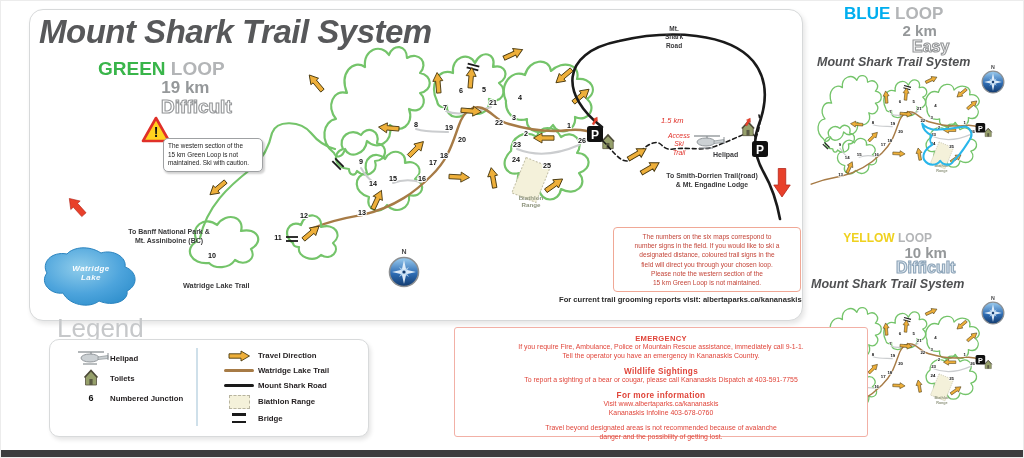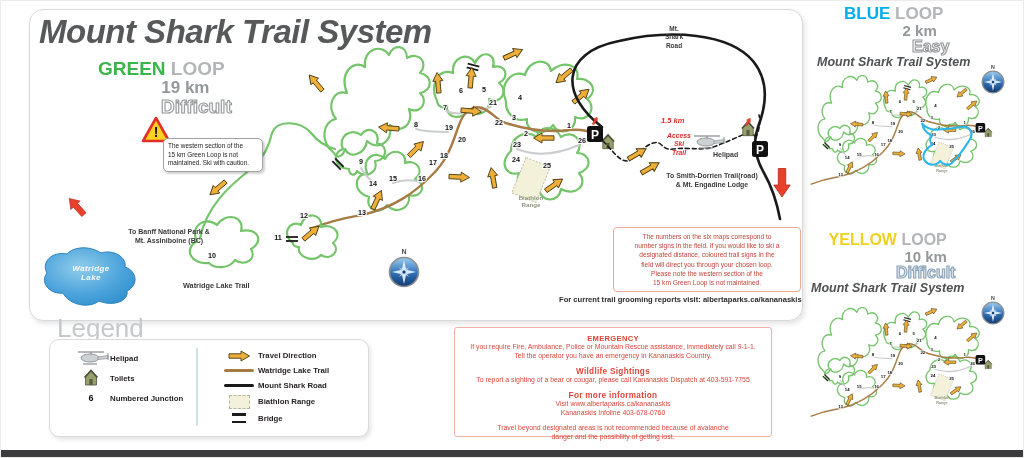--- a/index.html
+++ b/index.html
@@ -18,41 +18,41 @@
   .loop-word{font-weight:800;color:#b3b5b7;}
   .dist{font-weight:800;color:#95989a;}
   .outline-txt{font-weight:800;color:#fff;-webkit-text-stroke:1.1px #97999b;text-shadow:0 0 1px #aaa;}
   .outline-txt.bluish{color:#dfe9f2;-webkit-text-stroke:1.1px #8fa6ba;}
   .subtt{font-weight:800;font-style:italic;color:#4f5052;}
   
   .warn-box{left:162px;top:137px;width:90px;border:1px solid #9fa1a3;border-radius:5px;background:#fff;
             padding:3px 4px;font-size:6.4px;line-height:1.35;color:#1c1c1c;box-shadow:1.5px 2px 2px rgba(0,0,0,.18);}
   
   .maplabel{color:#3a3a3c;font-weight:700;}
-  .red-it{color:#e03028;font-weight:700;font-style:italic;}
+  .red-it{color:#e03028;font-weight:400;font-style:italic;}
   .lake-label{color:rgba(255,255,255,.95);font-weight:700;font-style:italic;font-size:8px;text-align:center;line-height:1.1;letter-spacing:.4px;}
   
   .note-box{left:612px;top:226px;width:178px;border:1px solid #f0a896;border-radius:4px;background:#fff;
             padding:4px 4px;font-size:6.6px;line-height:1.4;color:#c4463a;text-align:center;}
   .grooming{left:558px;top:294px;font-size:7.6px;font-weight:600;color:#2a2a2a;}
   
   .legend-title{left:56px;top:312px;font-size:26px;font-weight:400;color:#c6c8ca;}
   .legend-box{left:48px;top:338px;width:318px;height:96px;border:1px solid #d8dadb;border-radius:10px;background:#fff;
               box-shadow:2px 3px 4px rgba(0,0,0,.10);}
   .lg-col{position:absolute;top:8px;}
   .lg-row{display:flex;align-items:center;}
   .lg-ic{width:38px;display:flex;justify-content:center;align-items:center;}
   .lg-lb{font-size:7.8px;color:#231f20;font-weight:600;}
   .lg-divider{position:absolute;left:146px;top:8px;width:2px;height:78px;background:#cfe0ea;}
   .lg-line{height:3px;width:30px;border-radius:2px;}
   .lg-swatch{width:19px;height:12px;background:#f4f1da;border:1px dashed #b8b4a0;}
   .lg-bridge div{width:14px;height:2.5px;background:#1a1a1a;margin:2.5px 0;}
   .lg-num{font-size:9px;font-weight:800;color:#111;}
   
-  .em-box{left:453px;top:326px;width:318px;height:110px;border:1px solid #f2b0a6;border-radius:3px;background:#fff;
+  .em-box{left:453px;top:326px;width:414px;height:110px;border:1px solid #f2b0a6;border-radius:3px;background:#fff;
           text-align:center;color:#e0453a;padding-top:6px;box-sizing:border-box;}
   .em-h{font-weight:800;font-size:7.6px;letter-spacing:.3px;}
   .em-t{font-size:6.9px;line-height:1.3;}
   .em-gap{height:6px;}
   
   #network{--loop:#74c46a;--conn:#cbcdcf;--brown:#a77b46;}
   use.mini-blue{--loop:#dadbdd;--conn:#e6e7e9;}
   use.mini-yellow{--loop:#f1d02c;--conn:#d9dadc;}
   .loops path{stroke:var(--loop);stroke-width:2.2;fill:none;stroke-linecap:round;stroke-linejoin:round;}
   .connectors path{stroke:var(--conn);stroke-width:2;fill:none;stroke-linecap:round;}
@@ -308,21 +308,21 @@
 
   <div class="abs loop-block" style="left:816px;top:4px">
     <div style="font-size:17px"><span class="loop-name" style="color:#00aeef">BLUE</span>
       <span class="loop-word">LOOP</span></div>
     <div class="dist" style="font-size:15px;margin-left:52px">2 km</div>
     <div class="outline-txt" style="font-size:16px;margin-left:74px">Easy</div>
     <div class="subtt" style="font-size:12.5px;margin-top:1px">Mount Shark Trail System</div>
   </div>
 
   <div class="abs loop-block" style="left:810px;top:231px">
-    <div style="font-size:16px"><span class="loop-name" style="color:#efd11f">YELLOW</span>
+    <div style="font-size:12px"><span class="loop-name" style="color:#efd11f">YELLOW</span>
       <span class="loop-word">LOOP</span></div>
     <div class="dist" style="font-size:15px;margin-left:76px">10 km</div>
     <div class="outline-txt bluish" style="font-size:16px;margin-left:76px">Difficult</div>
     <div class="subtt" style="font-size:12.5px;margin-top:1px">Mount Shark Trail System</div>
   </div>
 
   <div class="abs legend-title">Legend</div>
   <div class="abs legend-box">
     <div class="lg-col" style="left:22px">
       <div class="lg-row" style="height:20px">

